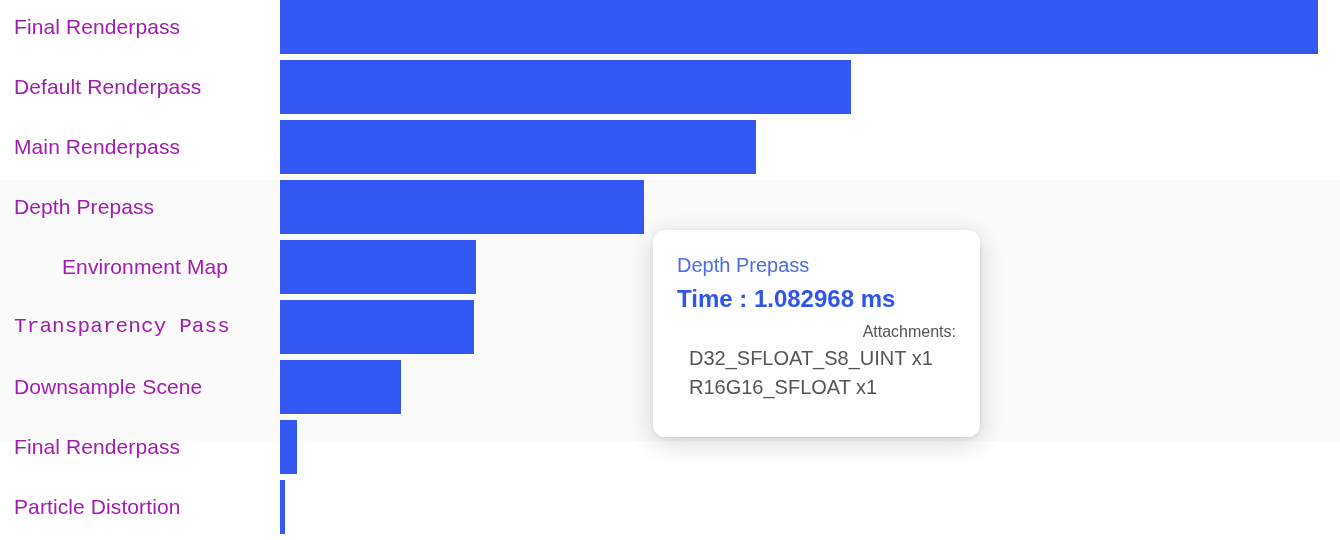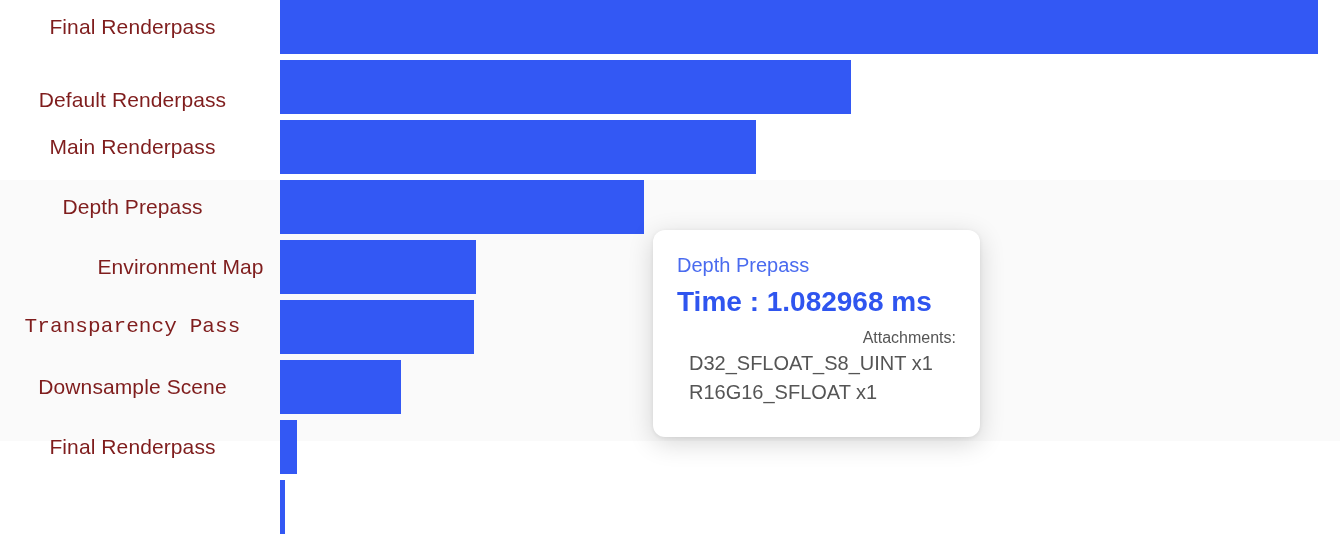--- a/index.html
+++ b/index.html
@@ -34,24 +34,24 @@
   .row {
     position: absolute;
     left: 0;
     width: 1340px;
     display: flex;
     align-items: center;
   }
 
   .row-label {
     position: absolute;
-    left: 0;
+    left: 14px;
     width: 265px;
-    text-align: center;
-    color: #7f1d1d;
+    text-align: left;
+    color: #a21caf;
     font-size: 21px;
     line-height: 1;
     letter-spacing: 0.1px;
     white-space: nowrap;
   }
 
   .bar {
     position: absolute;
     background: #3358f4;
     border-radius: 0;
@@ -68,21 +68,21 @@
   }
   .tt-title {
     color: #4a6bef;
     font-size: 20px;
     line-height: 1.35;
     margin-bottom: 4px;
     white-space: nowrap;
   }
   .tt-time {
     color: #2f55ef;
-    font-size: 28px;
+    font-size: 24px;
     font-weight: bold;
     line-height: 1.35;
     margin-bottom: 6px;
     white-space: nowrap;
   }
   .tt-attach-head {
     color: #555555;
     font-size: 16px;
     line-height: 1.4;
     white-space: nowrap;
@@ -102,21 +102,21 @@
 <div id="stage">
 
   <div class="row-highlight" id="row-highlight" style="top: 180px; height: 261px; background: rgb(250, 250, 250);"></div>
 
   <div id="rows-layer">
       <div class="row" style="top: 0px; height: 54px;">
         <div class="row-label" style="top: 16px;">Final Renderpass</div>
         <div class="bar" style="left: 280px; top: 0px; width: 1038px; height: 54px; background: rgb(51, 88, 244);"></div>
       </div>
       <div class="row" style="top: 60px; height: 54px;">
-        <div class="row-label" style="top: 16px; margin-top: 13px;">Default Renderpass</div>
+        <div class="row-label" style="top: 16px;">Default Renderpass</div>
         <div class="bar" style="left: 280px; top: 0px; width: 571px; height: 54px; background: rgb(51, 88, 244);"></div>
       </div>
       <div class="row" style="top: 120px; height: 54px; padding-left: 20px;">
         <div class="row-label" style="top: 16px;">Main Renderpass</div>
         <div class="bar" style="left: 280px; top: 0px; width: 476px; height: 54px; background: rgb(51, 88, 244);"></div>
       </div>
       <div class="row" style="top: 180px; height: 54px;">
         <div class="row-label" style="top: 16px;">Depth Prepass</div>
         <div class="bar" style="left: 280px; top: 0px; width: 364px; height: 54px; background: rgb(51, 88, 244);"></div>
       </div>
@@ -130,20 +130,21 @@
       </div>
       <div class="row" style="top: 360px; height: 54px;">
         <div class="row-label" style="top: 16px;">Downsample Scene</div>
         <div class="bar" style="left: 280px; top: 0px; width: 121px; height: 54px; background: rgb(51, 88, 244);"></div>
       </div>
       <div class="row" style="top: 420px; height: 54px;">
         <div class="row-label" style="top: 16px;">Final Renderpass</div>
         <div class="bar" style="left: 280px; top: 0px; width: 17px; height: 54px; background: rgb(51, 88, 244);"></div>
       </div>
       <div class="row" style="top: 480px; height: 54px;">
+        <div class="row-label" style="top: 16px;">Particle Distortion</div>
         <div class="bar" style="left: 280px; top: 0px; width: 5px; height: 54px; background: rgb(51, 88, 244);"></div>
       </div>
     </div>
 
   <div class="tooltip" id="tooltip" style="left:653px; top:230px; width:327px; height:207px;">
     <div class="tt-title">Depth Prepass</div>
     <div class="tt-time">Time : 1.082968 ms</div>
     <div class="tt-attach-head">Attachments:</div>
     <div id="tt-attach-list">
         <div class="tt-attach-item">D32_SFLOAT_S8_UINT x1</div>

